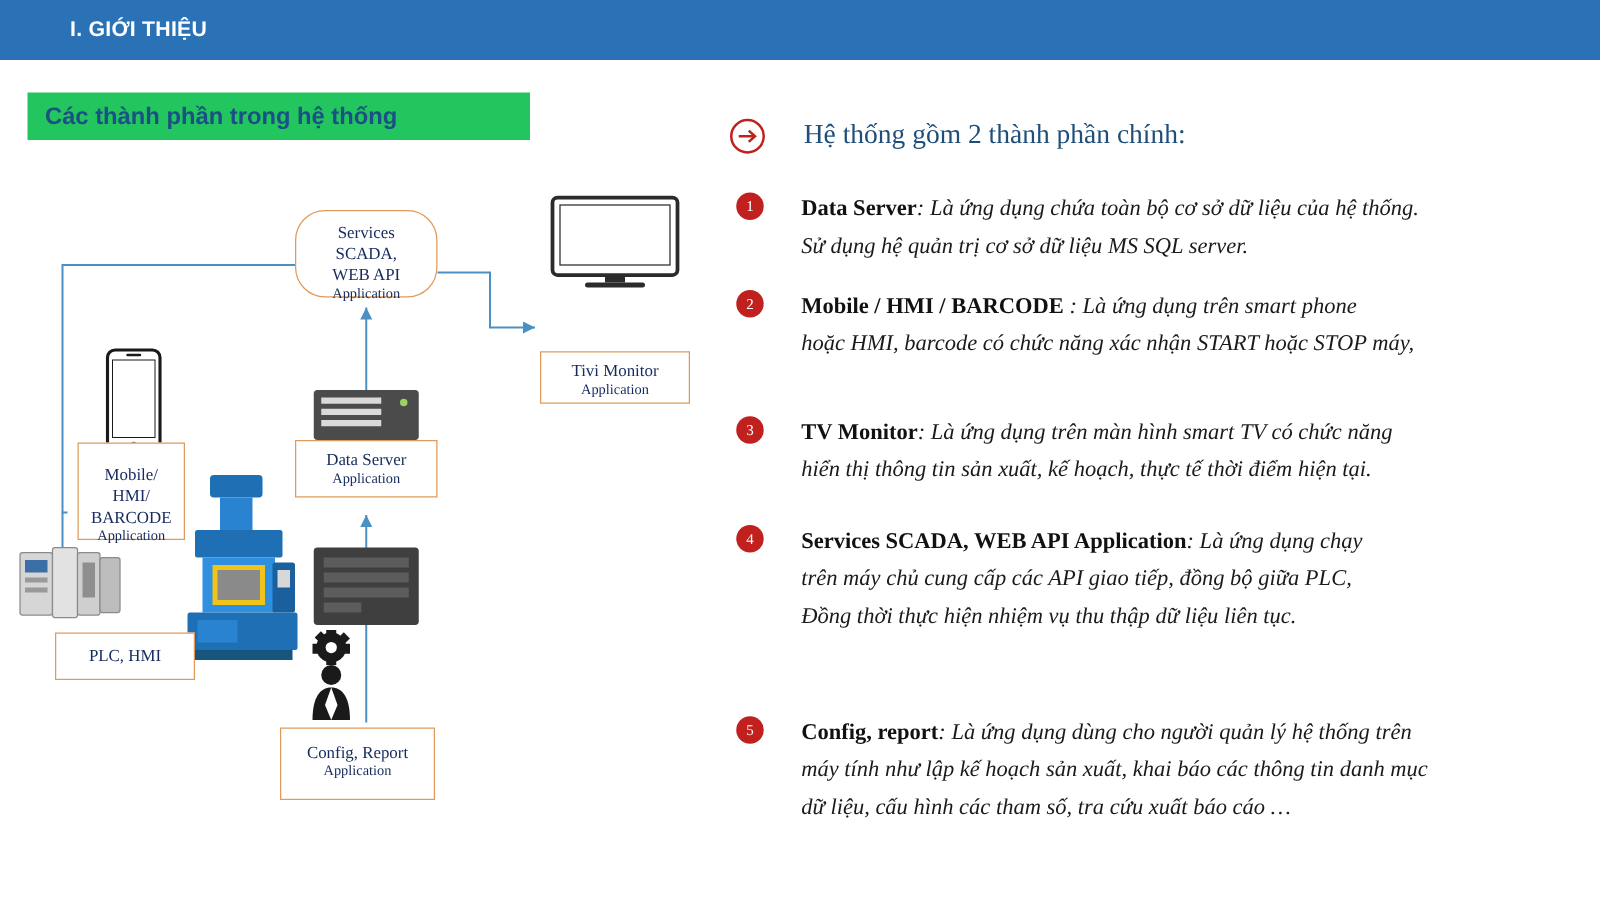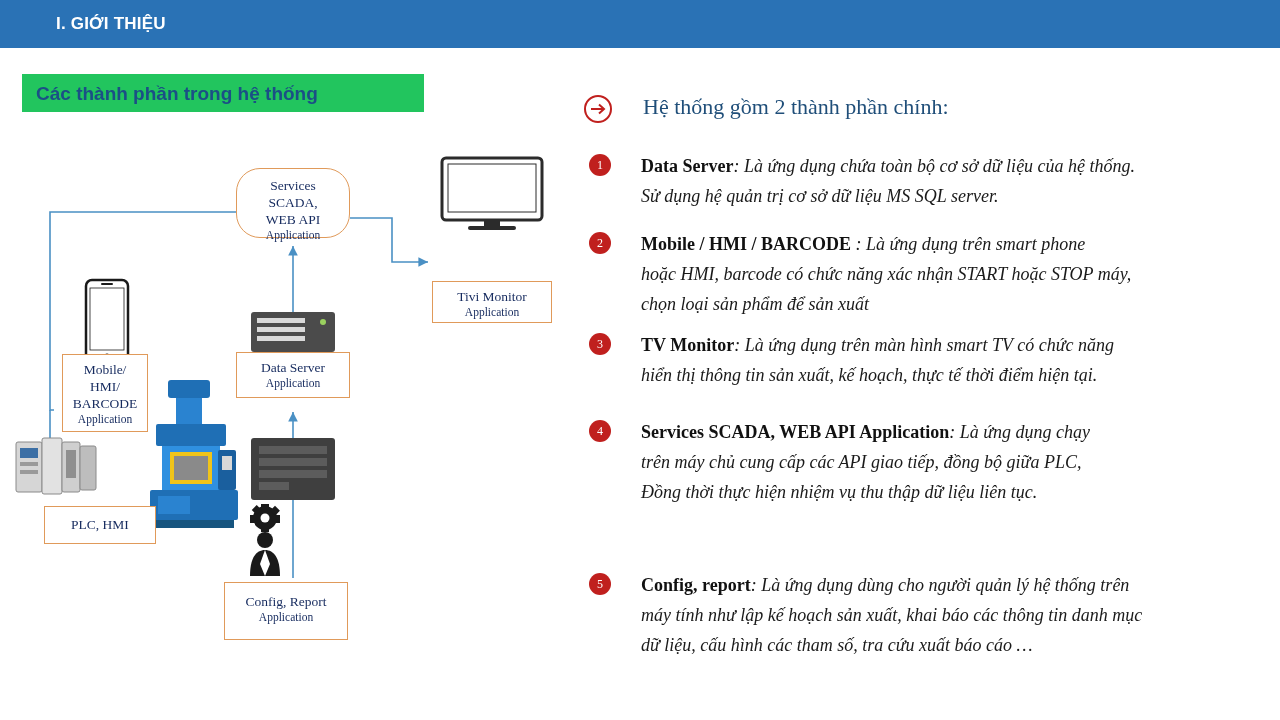--- a/index.html
+++ b/index.html
@@ -76,21 +76,21 @@
     line-height: 17px;
   }
   .box .sub {
     display: block;
     font-size: 11.5px;
     line-height: 15px;
   }
 
   #box-services { left: 236px; top: 48px;  width: 114px; height: 70px; padding-top: 8px; border-radius: 24px; }
   #box-tivi     { left: 432px; top: 120px; width: 120px; height: 42px; padding-top: 6px; margin-top: 41px; }
-  #box-mobile   { left: 62px;  top: 234px; width: 86px;  height: 78px; padding-top: 6px; }
+  #box-mobile   { left: 62px;  top: 234px; width: 86px;  height: 78px; padding-top: 16px; }
   #box-dataserver { left: 236px; top: 232px; width: 114px; height: 46px; padding-top: 6px; }
   #box-plc      { left: 44px;  top: 386px; width: 112px; height: 38px; padding-top: 9px; }
   #box-config   { left: 224px; top: 462px; width: 124px; height: 58px; padding-top: 10px; }
 
   
   .art { position: absolute; }
 
   
   #art-tv { left: 440px; top: 36px; }
   
@@ -323,21 +323,20 @@
       <b>Data Server</b><i>: Là ứng dụng chứa toàn bộ cơ sở dữ liệu của hệ thống.</i>
       <i class="item-line">Sử dụng hệ quản trị cơ sở dữ liệu MS SQL server.</i>
     </div>
   </div>
 
   <div class="item" style="top:152px">
     <div class="badge">2</div>
     <div class="item-body">
       <b>Mobile / HMI / BARCODE</b><i> : Là ứng dụng trên smart phone</i>
       <i class="item-line">hoặc HMI, barcode có chức năng xác nhận START hoặc STOP máy,</i>
-      <i class="item-line">chọn loại sản phẩm để sản xuất</i>
     </div>
   </div>
 
   <div class="item" style="top:253px">
     <div class="badge">3</div>
     <div class="item-body">
       <b>TV Monitor</b><i>: Là ứng dụng trên màn hình smart TV có chức năng</i>
       <i class="item-line">hiển thị thông tin sản xuất, kế hoạch, thực tế thời điểm hiện tại.</i>
     </div>
   </div>

